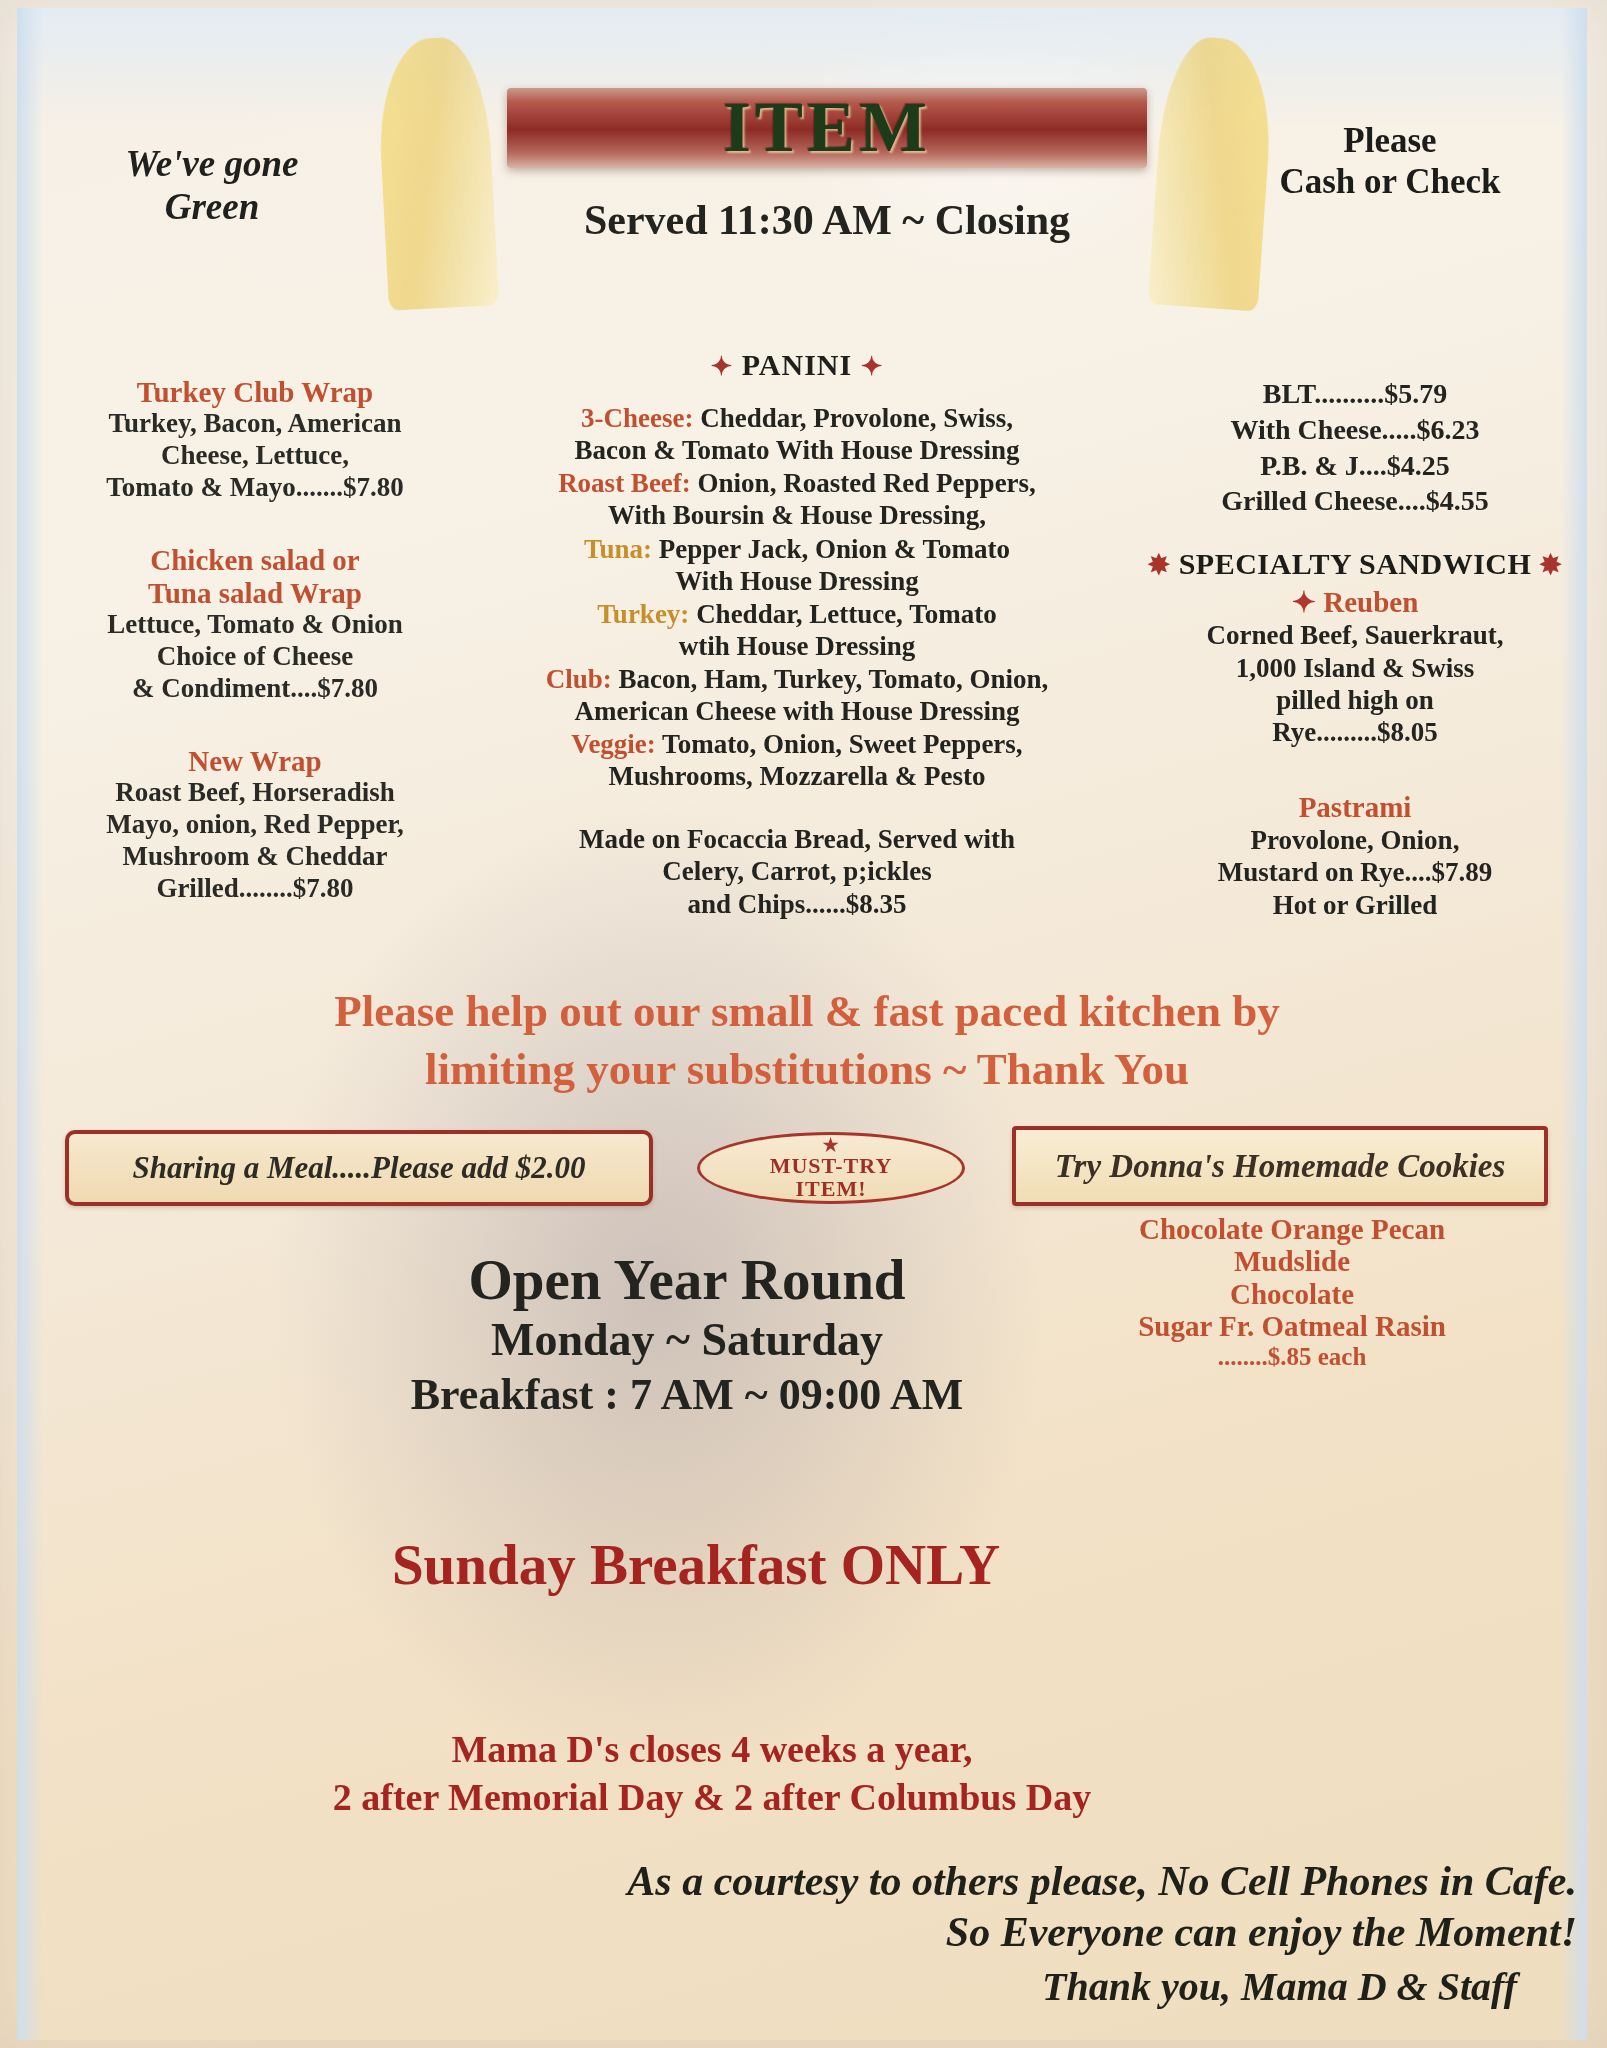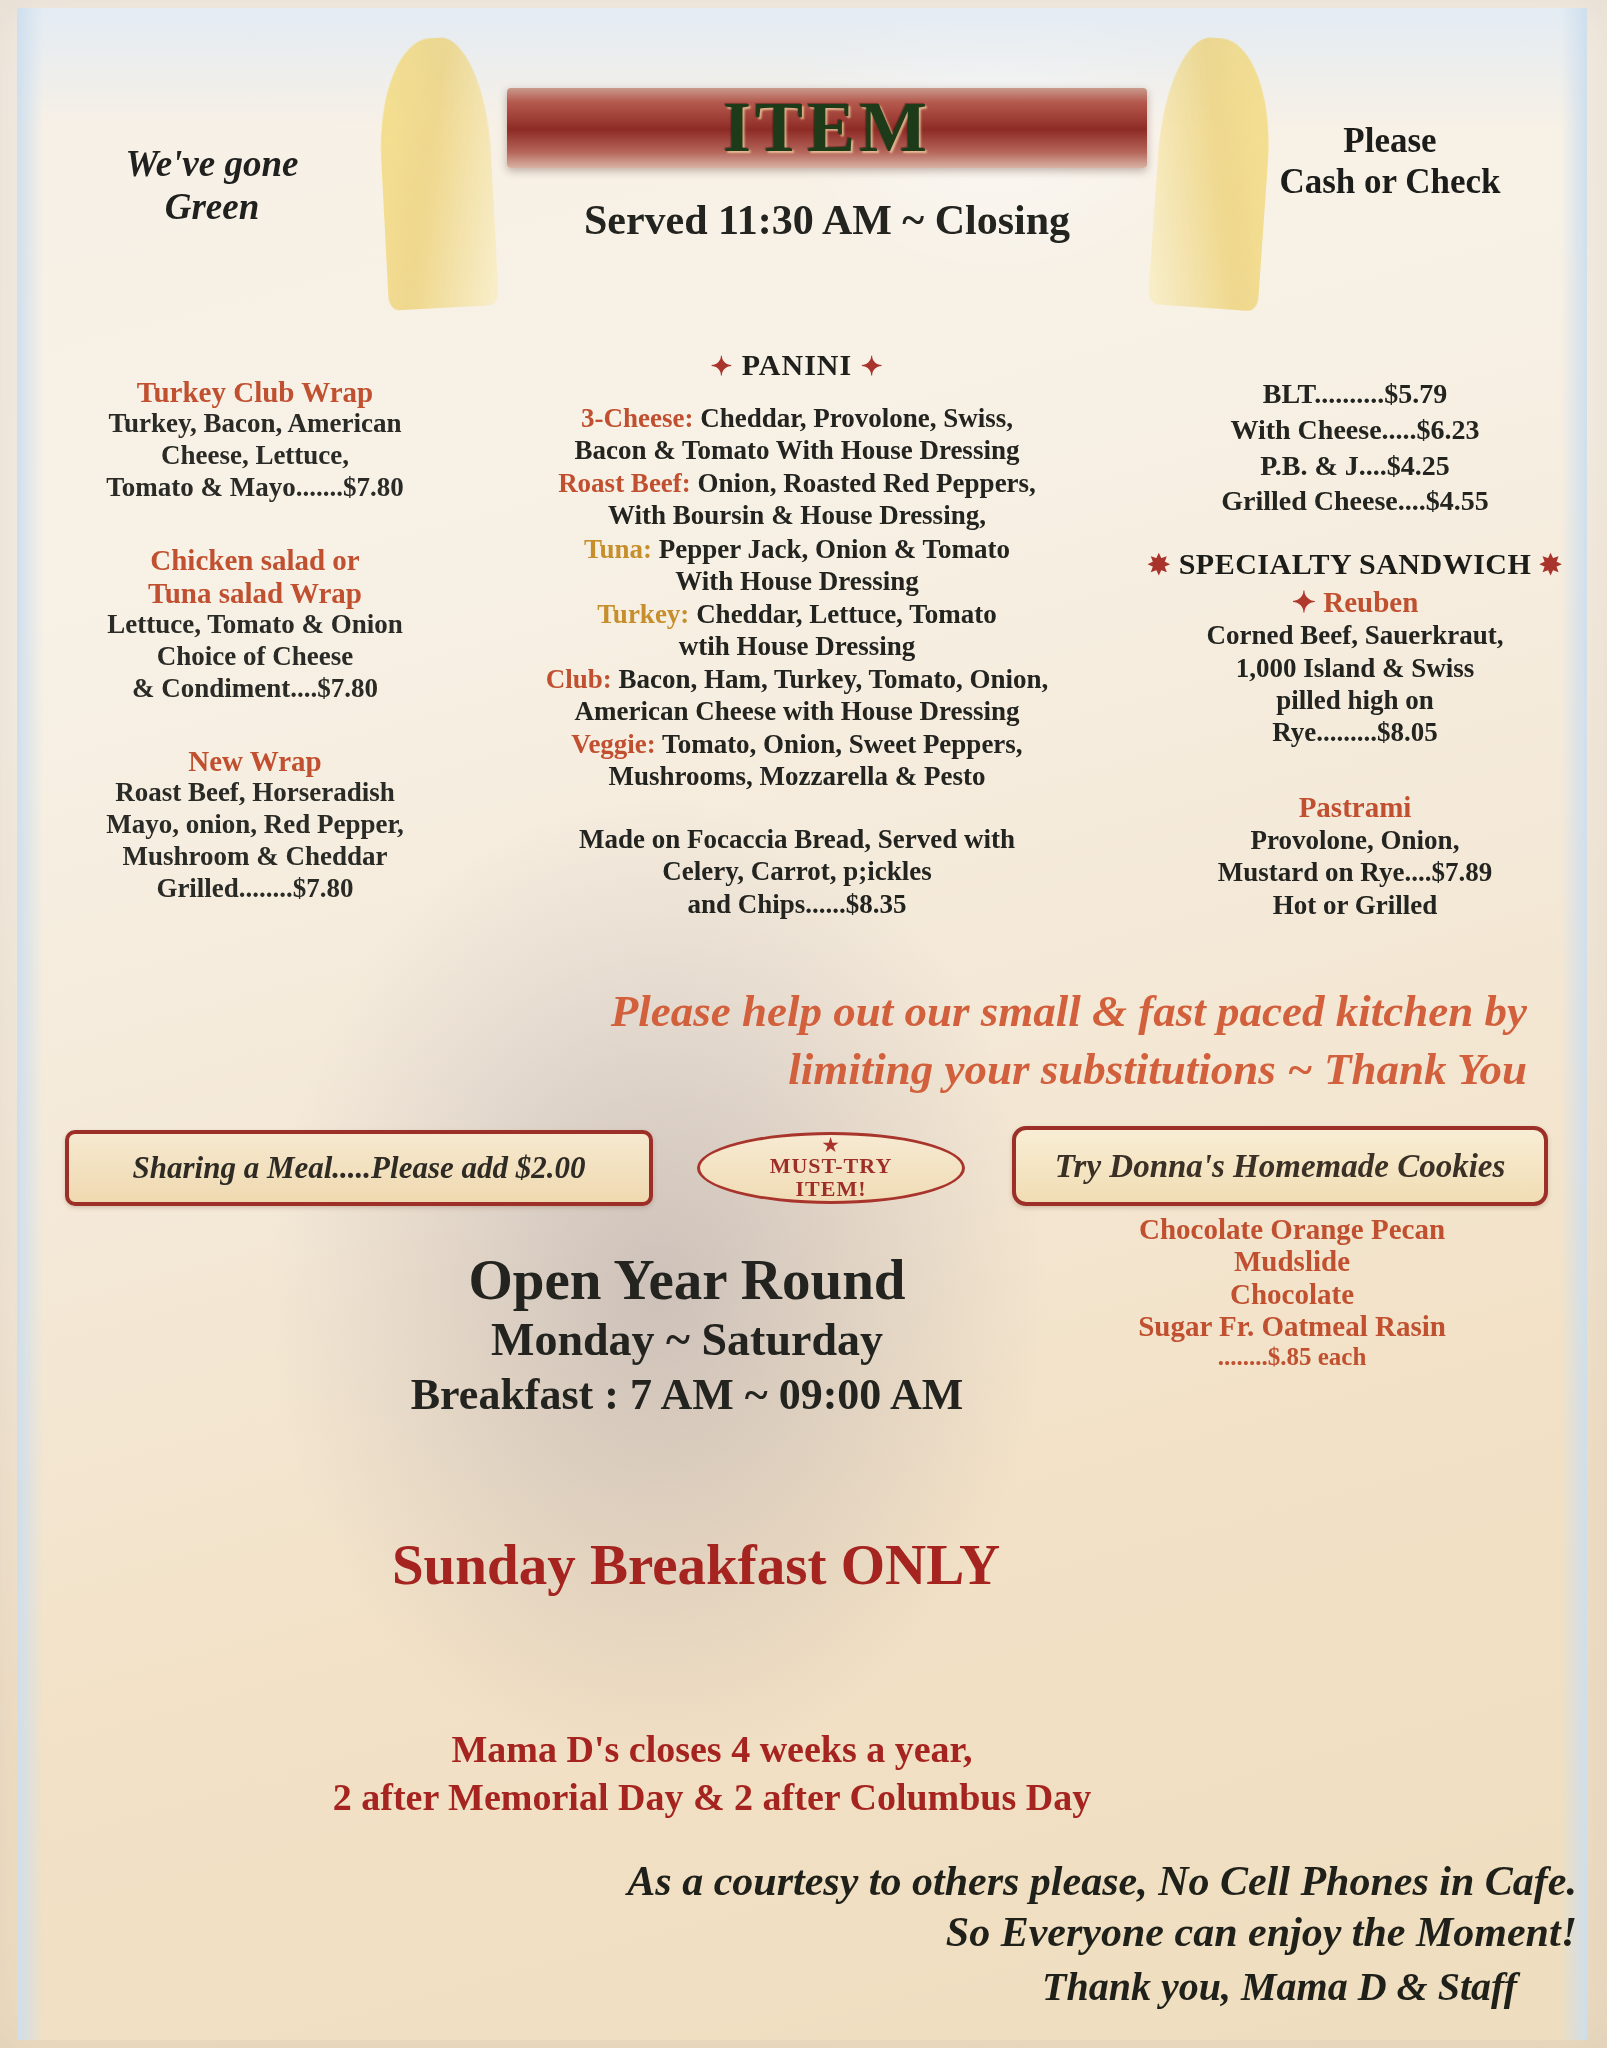--- a/index.html
+++ b/index.html
@@ -136,23 +136,23 @@
     letter-spacing: 0.5px;
   }
   .spec-head .burst { color: #a8342c; font-size: 27px; }
   .sub-title { font-weight: bold; font-size: 29px; color: #c0502f; }
   .sub-title .star { color: #b0392e; }
   .sub-desc { font-weight: bold; font-size: 27px; line-height: 1.2; color: #232420; }
 
   
   .note {
     position: absolute; left: 70px; top: 975px; width: 1440px;
-    text-align: right;
-    font-family: "Liberation Serif", serif;
-    font-style: italic; font-weight: bold;
+    text-align: center;
+    font-family: "Liberation Serif", serif;
+    font-weight: bold;
     font-size: 45px; line-height: 1.28;
     color: #d2603c;
   }
 
   
   .badge-share {
     position: absolute; left: 48px; top: 1122px; width: 580px; height: 68px;
     border: 4px solid #9c2f27;
     border-radius: 10px;
     background: linear-gradient(180deg, #f6e9cf, #efd9b0);
@@ -166,21 +166,21 @@
     border-radius: 50%;
     background: linear-gradient(180deg, #f7ead2, #f0dcb6);
     display: flex; flex-direction: column; align-items: center; justify-content: center;
     color: #9e2f27; font-weight: bold; font-size: 22px; line-height: 1.05;
     letter-spacing: 1px;
   }
   .badge-must .star { color: #a8342c; font-size: 18px; line-height: 1; }
   .badge-cookies {
     position: absolute; left: 995px; top: 1118px; width: 528px; height: 72px;
     border: 4px solid #9c2f27;
-    border-radius: 14px;
+    border-radius: 4px;
     background: linear-gradient(180deg, #f8edd4, #f1ddb4);
     display: flex; align-items: center; justify-content: center;
     font-style: italic; font-weight: bold; font-size: 33px; color: #3a3026;
     box-shadow: 0 2px 4px rgba(120,80,50,0.25);
   }
 
   
   .cookies {
     position: absolute; left: 1065px; top: 1205px; width: 420px;
     text-align: center;

